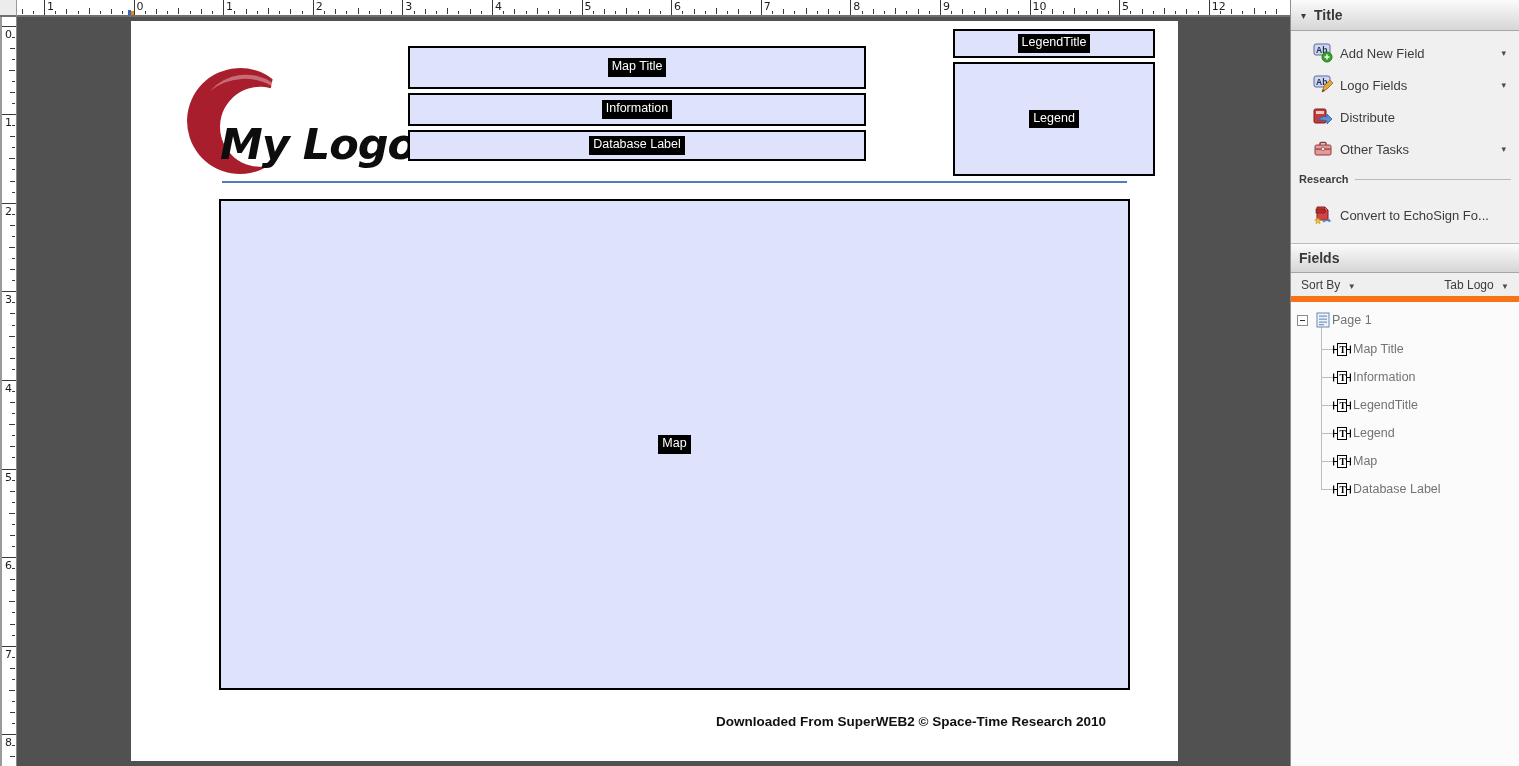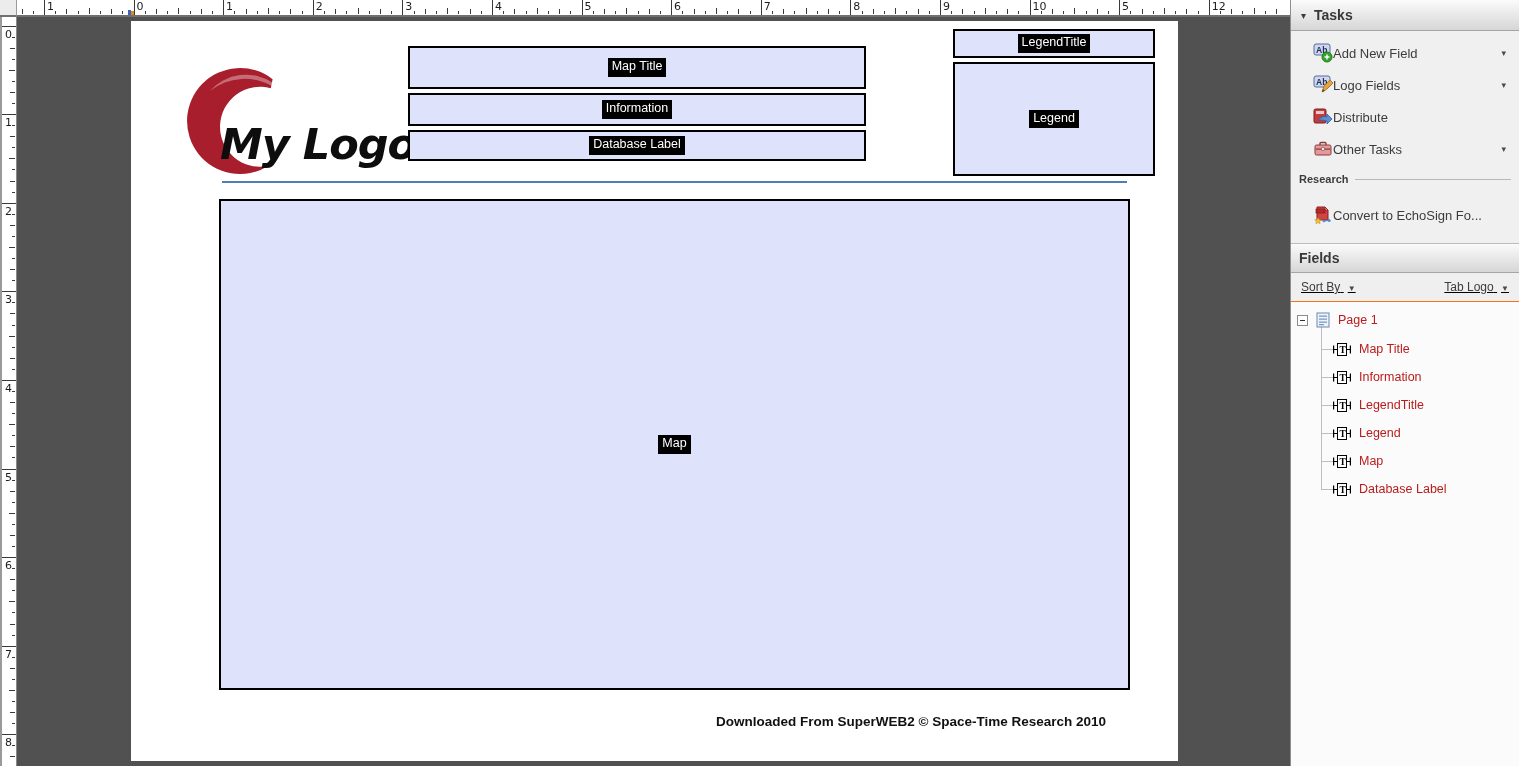--- a/index.html
+++ b/index.html
@@ -47,38 +47,38 @@
                  background:#f0f0f0; border-left:1px solid #8e8e8e; }
   .panel-header { position:absolute; left:0; width:100%; display:flex; align-items:center;
                   background:linear-gradient(#fbfbfb,#d6d6d6); border-bottom:1px solid #a5a5a5; }
   #tasks-header { top:0; height:31px; }
   #tasks-header .tri { margin-left:10px; font-size:10px; color:#3c3c3c; }
   .panel-header .ptitle { margin-left:8px; font-weight:bold; font-size:14px; color:#383838; }
   #fields-header { top:243px; height:30px; border-top:1px solid #bdbdbd; }
 
   .task-row { position:absolute; left:0; width:100%; height:32px; display:flex; align-items:center; cursor:pointer; }
   .task-row .ticon { margin-left:22px; width:20px; height:20px; flex:none; }
-  .task-row .tlabel { font-size:13px; color:#3c3c3c; }
+  .task-row .tlabel { margin-left:7px; font-size:13px; color:#3c3c3c; }
   .task-row .tarrow { position:absolute; right:13px; font-size:9px; color:#4a4a4a; }
   #task-0 { top:37px; } #task-1 { top:69px; } #task-2 { top:101px; } #task-3 { top:133px; }
   #echosign-heading { position:absolute; left:0; top:170px; width:100%; height:18px; display:flex; align-items:center; }
   #echosign-heading .ehlabel { margin-left:8px; font-size:11px; font-weight:bold; color:#3c3c3c; }
   #echosign-heading .ehline { flex:1; margin:0 8px 0 6px; border-top:1px solid #b8b8b8; }
   #task-echosign { top:199px; }
 
   #sortbar { position:absolute; left:0; top:273px; width:100%; height:29px; background:#efefef;
-             border-bottom:1px solid #f97316; display:flex; align-items:center; justify-content:space-between;
-             padding:0 10px;text-decoration:underline; }
+             border-bottom:6px solid #f97316; display:flex; align-items:center; justify-content:space-between;
+             padding:0 10px; }
   #sortbar .sb { font-size:12px; color:#3c3c3c; cursor:pointer; }
   #sortbar .sb .arr { font-size:8px; color:#4a4a4a; margin-left:4px; }
 
   #fields-tree { position:absolute; left:0; top:302px; width:100%; bottom:0; background:#fbfbfb; }
   .tree-line { position:absolute; background:#bdbdbd; }
   .tree-row { position:absolute; left:0; width:100%; height:28px; display:flex; align-items:center; cursor:pointer; }
-  .tree-row .tr-label { font-size:12.5px; color:#b91c1c; margin-left:8px; }
+  .tree-row .tr-label { font-size:12.5px; color:#737373; margin-left:2px; }
   #tree-root { top:4px; }
   #tree-root .expander { margin-left:6px; width:11px; height:11px; background:#fff; border:1px solid #8c8c8c;
                          position:relative; flex:none; }
   #tree-root .expander::after { content:""; position:absolute; left:2px; top:4px; width:5px; height:1px; background:#333; }
   #tree-root .page-icon { margin-left:8px; flex:none; }
   .tree-child .tf-icon { margin-left:42px; flex:none; }
   #tree-child-0 { top:33px; } #tree-child-1 { top:61px; } #tree-child-2 { top:89px; }
   #tree-child-3 { top:117px; } #tree-child-4 { top:145px; } #tree-child-5 { top:173px; }
 </style>
 </head>
@@ -329,21 +329,21 @@
     </div>
 
     <div id="page-footer">Downloaded From SuperWEB2 © Space-Time Research 2010</div>
   </div>
 </div>
 
 <div id="right-panel">
 
   <div id="tasks-header" class="panel-header">
     <span class="tri">▾</span>
-    <span class="ptitle">Tasks</span>
+    <span class="ptitle">Title</span>
   </div>
 
   <div class="task-row" id="task-0">
     <svg class="ticon" viewBox="0 0 20 20">
       <rect x="1" y="1" width="16" height="11" rx="2" fill="#cdd7f2" stroke="#5a6b9e"></rect>
       <text x="3" y="10" font-size="8.5" font-weight="bold" fill="#22304f" font-family="Liberation Sans, sans-serif">Ab</text>
       <circle cx="14" cy="14" r="5" fill="#3aa32e" stroke="#1d7a17"></circle>
       <rect x="11.5" y="13.3" width="5" height="1.4" fill="#fff"></rect>
       <rect x="13.3" y="11.5" width="1.4" height="5" fill="#fff"></rect>
     </svg>

